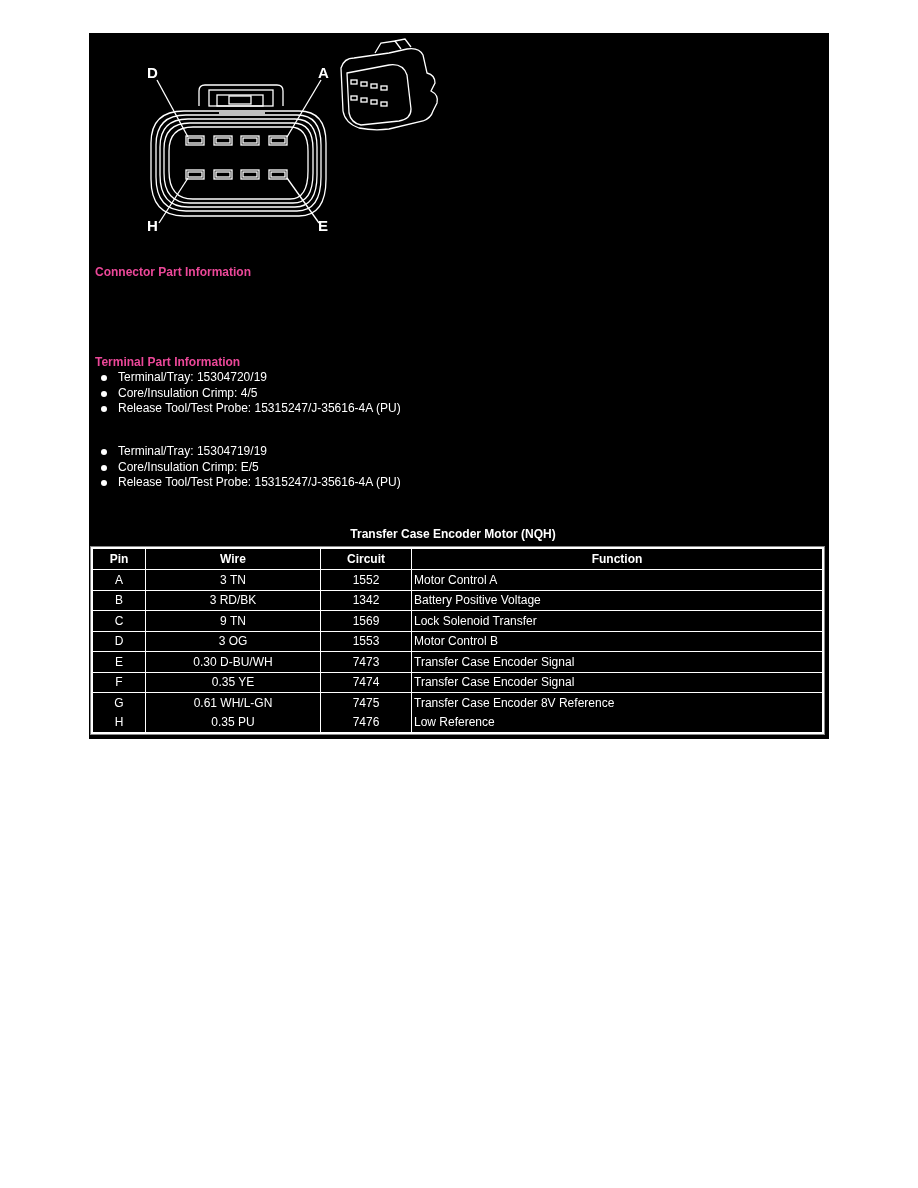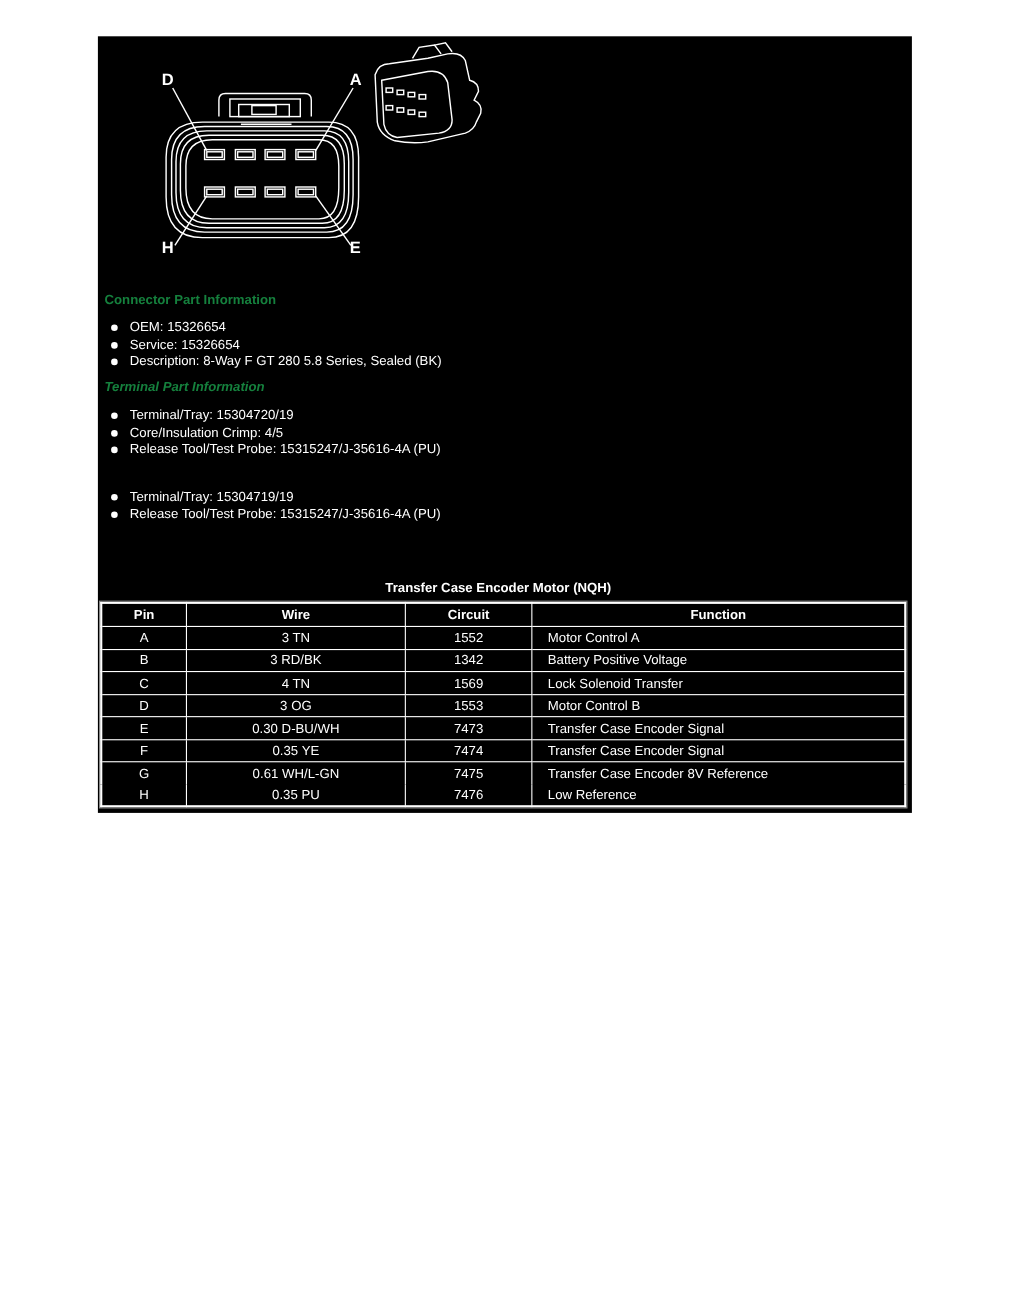--- a/index.html
+++ b/index.html
@@ -1,26 +1,26 @@
 <!DOCTYPE html>
 <html><head>
 <meta charset="utf-8">
 <style>
   html, body { margin:0; padding:0; background:#ffffff; }
   body { width:918px; height:1188px; position:relative; font-family:"Liberation Sans", sans-serif; }
   .panel { position:absolute; left:89px; top:33px; width:740px; height:706px; background:#000; color:#fff; }
   .diagram { position:absolute; left:0; top:0; width:380px; height:220px; }
   .pin-label { position:absolute; font-size:15px; font-weight:bold; color:#fff; }
-  .section-title { position:absolute; left:6px; font-size:12px; font-weight:bold; color:#15803d; }
+  .section-title { position:absolute; left:6px; font-size:12px; font-weight:bold; color:#ec4899; }
   ul.bullets { position:absolute; left:10px; margin:0; padding:0; list-style:none; font-size:12px; color:#fff; }
   ul.bullets li { height:15.7px; line-height:15.7px; position:relative; padding-left:19px; white-space:nowrap; }
   ul.bullets li::before { content:""; position:absolute; left:2px; top:5px; width:6px; height:6px; border-radius:50%; background:#fff; }
   .table-title { position:absolute; left:0; width:728px; top:494px; text-align:center; font-size:12px; font-weight:bold; }
   table.pins { position:absolute; left:2px; top:514px; width:733px; border-collapse:collapse; border:2px solid #fff; outline:1px solid #888; font-size:12px; }
-  table.pins th, table.pins td { border:1px solid #fff; height:19.5px; padding:0 14px; }
+  table.pins th, table.pins td { border:1px solid #fff; height:19.5px; padding:0 2px; }
   table.pins th { font-weight:bold; text-align:center; height:20px; }
   table.pins td.c { text-align:center; }
   table.pins td.l { text-align:left; }
   table.pins tr.nobottom td { border-bottom:none; }
   table.pins tr.notop td { border-top:none; }
   .col-pin { width:48px; } .col-wire { width:170px; } .col-circuit { width:86px; }
 </style>
 </head>
 <body>
 
@@ -79,34 +79,30 @@
         <path d="M306 8 L316 6 L322 14"></path>
       </g>
     </svg>
     <span class="pin-label" style="left:58px;top:31px;">D</span>
     <span class="pin-label" style="left:229px;top:31px;">A</span>
     <span class="pin-label" style="left:58px;top:184px;">H</span>
     <span class="pin-label" style="left:229px;top:184px;">E</span>
   </div>
 
   <div class="section-title" style="top:232px;">Connector Part Information</div>
-  <ul class="bullets" style="top:257px;">
-    <li>OEM: 15326654</li>
-    <li>Service: 15326654</li>
-    <li>Description: 8-Way F GT 280 5.8 Series, Sealed (BK)</li>
-  </ul>
 
-  <div class="section-title" style="top:311px;font-style:italic;">Terminal Part Information</div>
+  <div class="section-title" style="top:322px;">Terminal Part Information</div>
   <ul class="bullets" style="top:337px;">
     <li>Terminal/Tray: 15304720/19</li>
     <li>Core/Insulation Crimp: 4/5</li>
     <li>Release Tool/Test Probe: 15315247/J-35616-4A (PU)</li>
   </ul>
   <ul class="bullets" style="top:411px;">
     <li>Terminal/Tray: 15304719/19</li>
+    <li>Core/Insulation Crimp: E/5</li>
     <li>Release Tool/Test Probe: 15315247/J-35616-4A (PU)</li>
   </ul>
 
   <div class="table-title">Transfer Case Encoder Motor (NQH)</div>
 
   <table class="pins">
     <thead>
       <tr>
         <th class="col-pin">Pin</th>
         <th class="col-wire">Wire</th>
@@ -122,21 +118,21 @@
         <td class="l">Motor Control A</td>
       </tr>
       <tr>
         <td class="c">B</td>
         <td class="c">3 RD/BK</td>
         <td class="c">1342</td>
         <td class="l">Battery Positive Voltage</td>
       </tr>
       <tr>
         <td class="c">C</td>
-        <td class="c">4 TN</td>
+        <td class="c">9 TN</td>
         <td class="c">1569</td>
         <td class="l">Lock Solenoid Transfer</td>
       </tr>
       <tr>
         <td class="c">D</td>
         <td class="c">3 OG</td>
         <td class="c">1553</td>
         <td class="l">Motor Control B</td>
       </tr>
       <tr>

